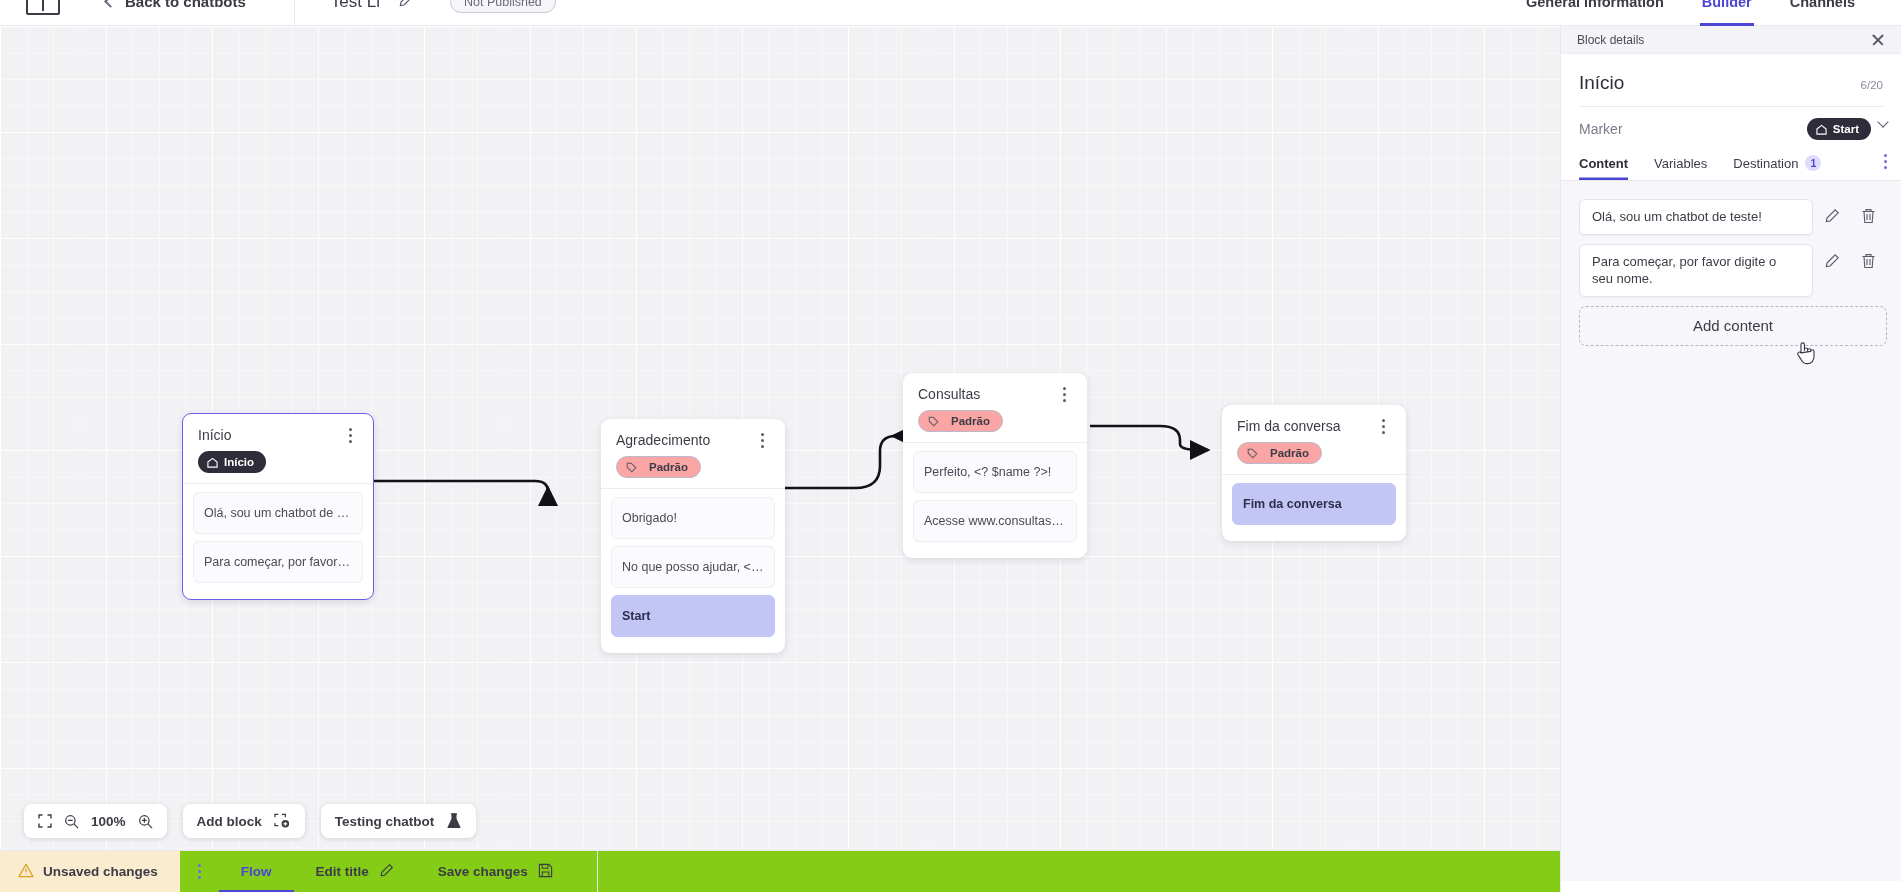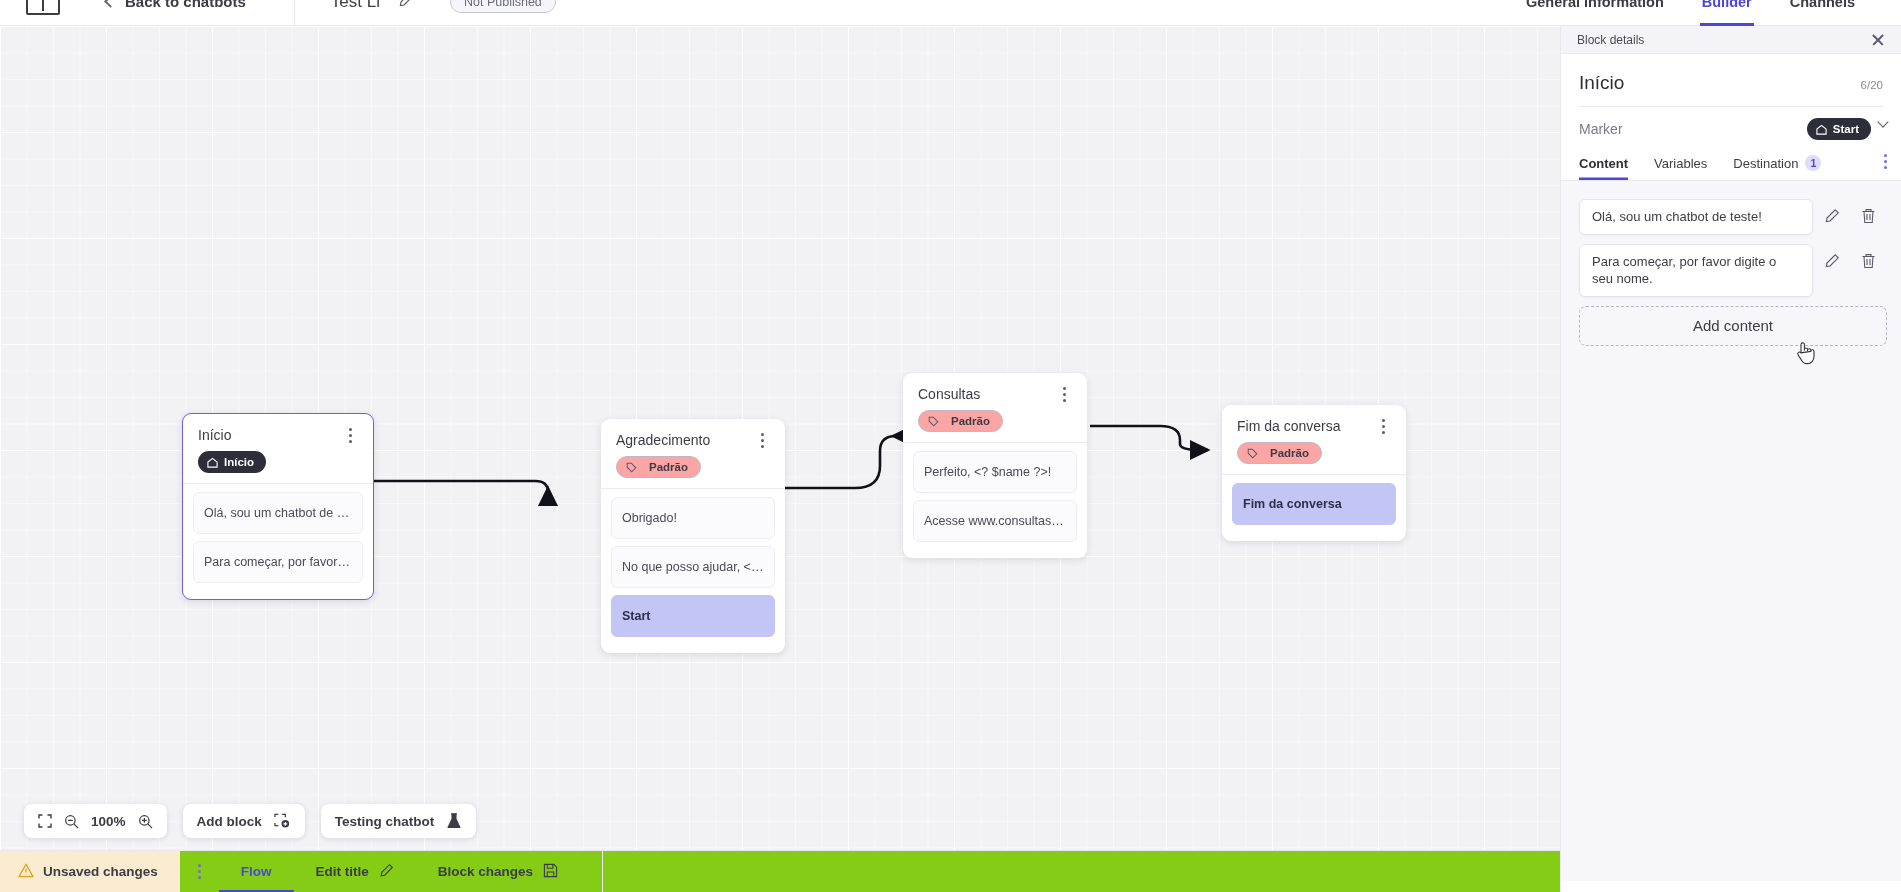--- a/index.html
+++ b/index.html
@@ -484,21 +484,21 @@
     </div>
     <div class="bb-item">
       <span>Edit title</span>
       <span>
         <svg width="15" height="15" viewBox="0 0 16 16">
             <path d="M11.2 1.8l3 3-8.2 8.2-3.6.6.6-3.6z" fill="none" stroke="#3c3c47" stroke-width="1.2"></path>
           </svg>
       </span>
     </div>
     <div class="bb-item">
-      <span>Block changes</span>
+      <span>Save changes</span>
       <span>
         <svg width="15" height="15" viewBox="0 0 16 16">
             <path d="M1.5 1.5h10l3 3v10h-13z" fill="none" stroke="#3c3c47" stroke-width="1.2"></path>
             <path d="M4.5 1.5v4h6v-4M4.5 14.5v-5h7v5" fill="none" stroke="#3c3c47" stroke-width="1.1"></path>
           </svg>
       </span>
     </div>
     <div class="bb-div"></div>
   </div>
 

